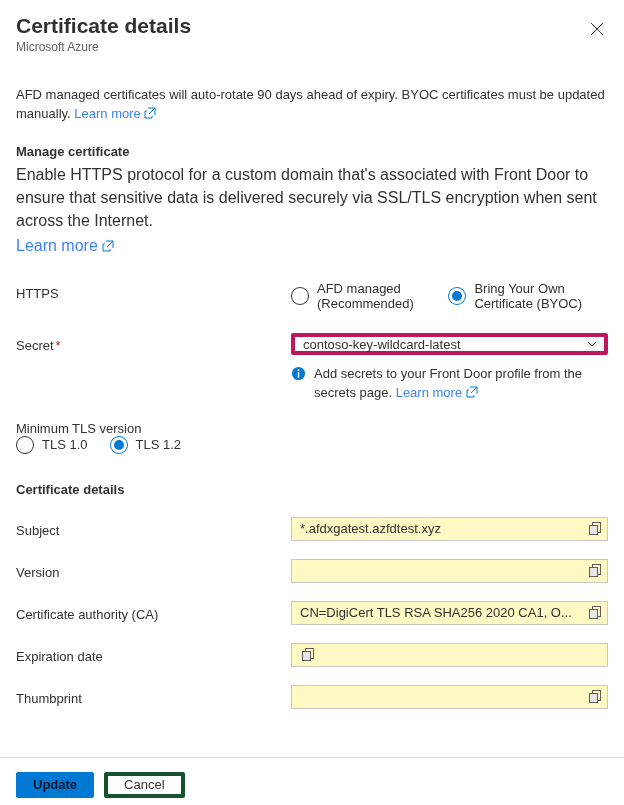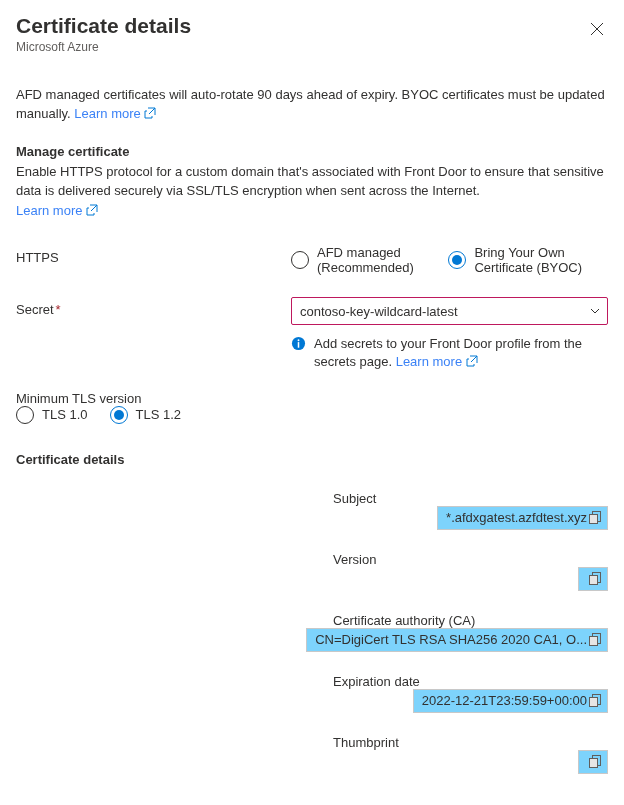--- a/index.html
+++ b/index.html
@@ -56,21 +56,21 @@
     width: 12px;
     height: 12px;
     vertical-align: -1px;
   }
   .section-title {
     font-weight: 600;
     font-size: 13px;
     margin-bottom: 4px;
   }
   .section-desc {
-    font-size: 13px;
+    font-size: 16px;
     line-height: 1.45;
   }
   .section-desc .link { display: inline-block; margin-top: 2px; }
   .form-block { margin-top: 24px; }
   .form-row {
     display: flex;
     align-items: flex-start;
     margin-bottom: 12px;
   }
   .form-row.top { align-items: flex-start; }
@@ -93,22 +93,22 @@
     flex-shrink: 0;
   }
   .radio-outer.sel { border-color: #0078d4; }
   .radio-inner {
     width: 10px; height: 10px; border-radius: 50%;
     background: #0078d4;
   }
   .radio-inline { display: flex; align-items: center; gap: 22px; }
   .select-box {
     width: 100%;
-    height: 28px;
-    border: 1px solid #be185d;
+    height: 22px;
+    border: 4px solid #be185d;
     border-radius: 2px;
     display: flex;
     align-items: center;
     padding: 0 6px 0 8px;
     justify-content: space-between;
     background: #fff;
   }
   .select-box .chev { width: 12px; height: 12px; }
   .info-row {
     display: flex;
@@ -122,29 +122,28 @@
     width: 15px; height: 15px; flex-shrink: 0; margin-top: 1px;
   }
   .section-title2 {
     font-weight: 600;
     font-size: 13px;
     margin-top: 28px;
     margin-bottom: 20px;
   }
   .detail-row {
     display: flex;
-    align-items: flex-end;
+    align-items: center;
     margin-bottom: 18px;
-    flex-direction: column;
   }
   .detail-row .label-col { padding-top: 4px; }
   .ro-box {
     width: 100%;
     height: 24px;
-    background: #7dd3fc;
+    background: #fef9c3;
     border: 1px solid #c8c8c8;
     display: flex;
     align-items: center;
     justify-content: space-between;
     padding: 0 4px 0 8px;
     font-size: 13px;
     color: #323130;
   }
   .ro-box .val {
     white-space: nowrap;
@@ -331,21 +330,20 @@
             </svg>
         </span>
       </div>
     </div>
   </div>
 
   <div class="detail-row">
     <div class="label-col">Expiration date</div>
     <div class="input-col">
       <div class="ro-box">
-        <span class="val">2022-12-21T23:59:59+00:00</span>
         <span class="copy-btn">
           <svg width="13" height="13" viewBox="0 0 13 13">
               <rect x="3.5" y="0.5" width="8" height="10" fill="none" stroke="#605e5c"></rect>
               <rect x="0.5" y="3.5" width="8" height="9" fill="#e5e5e5" stroke="#605e5c"></rect>
             </svg>
         </span>
       </div>
     </div>
   </div>
 

